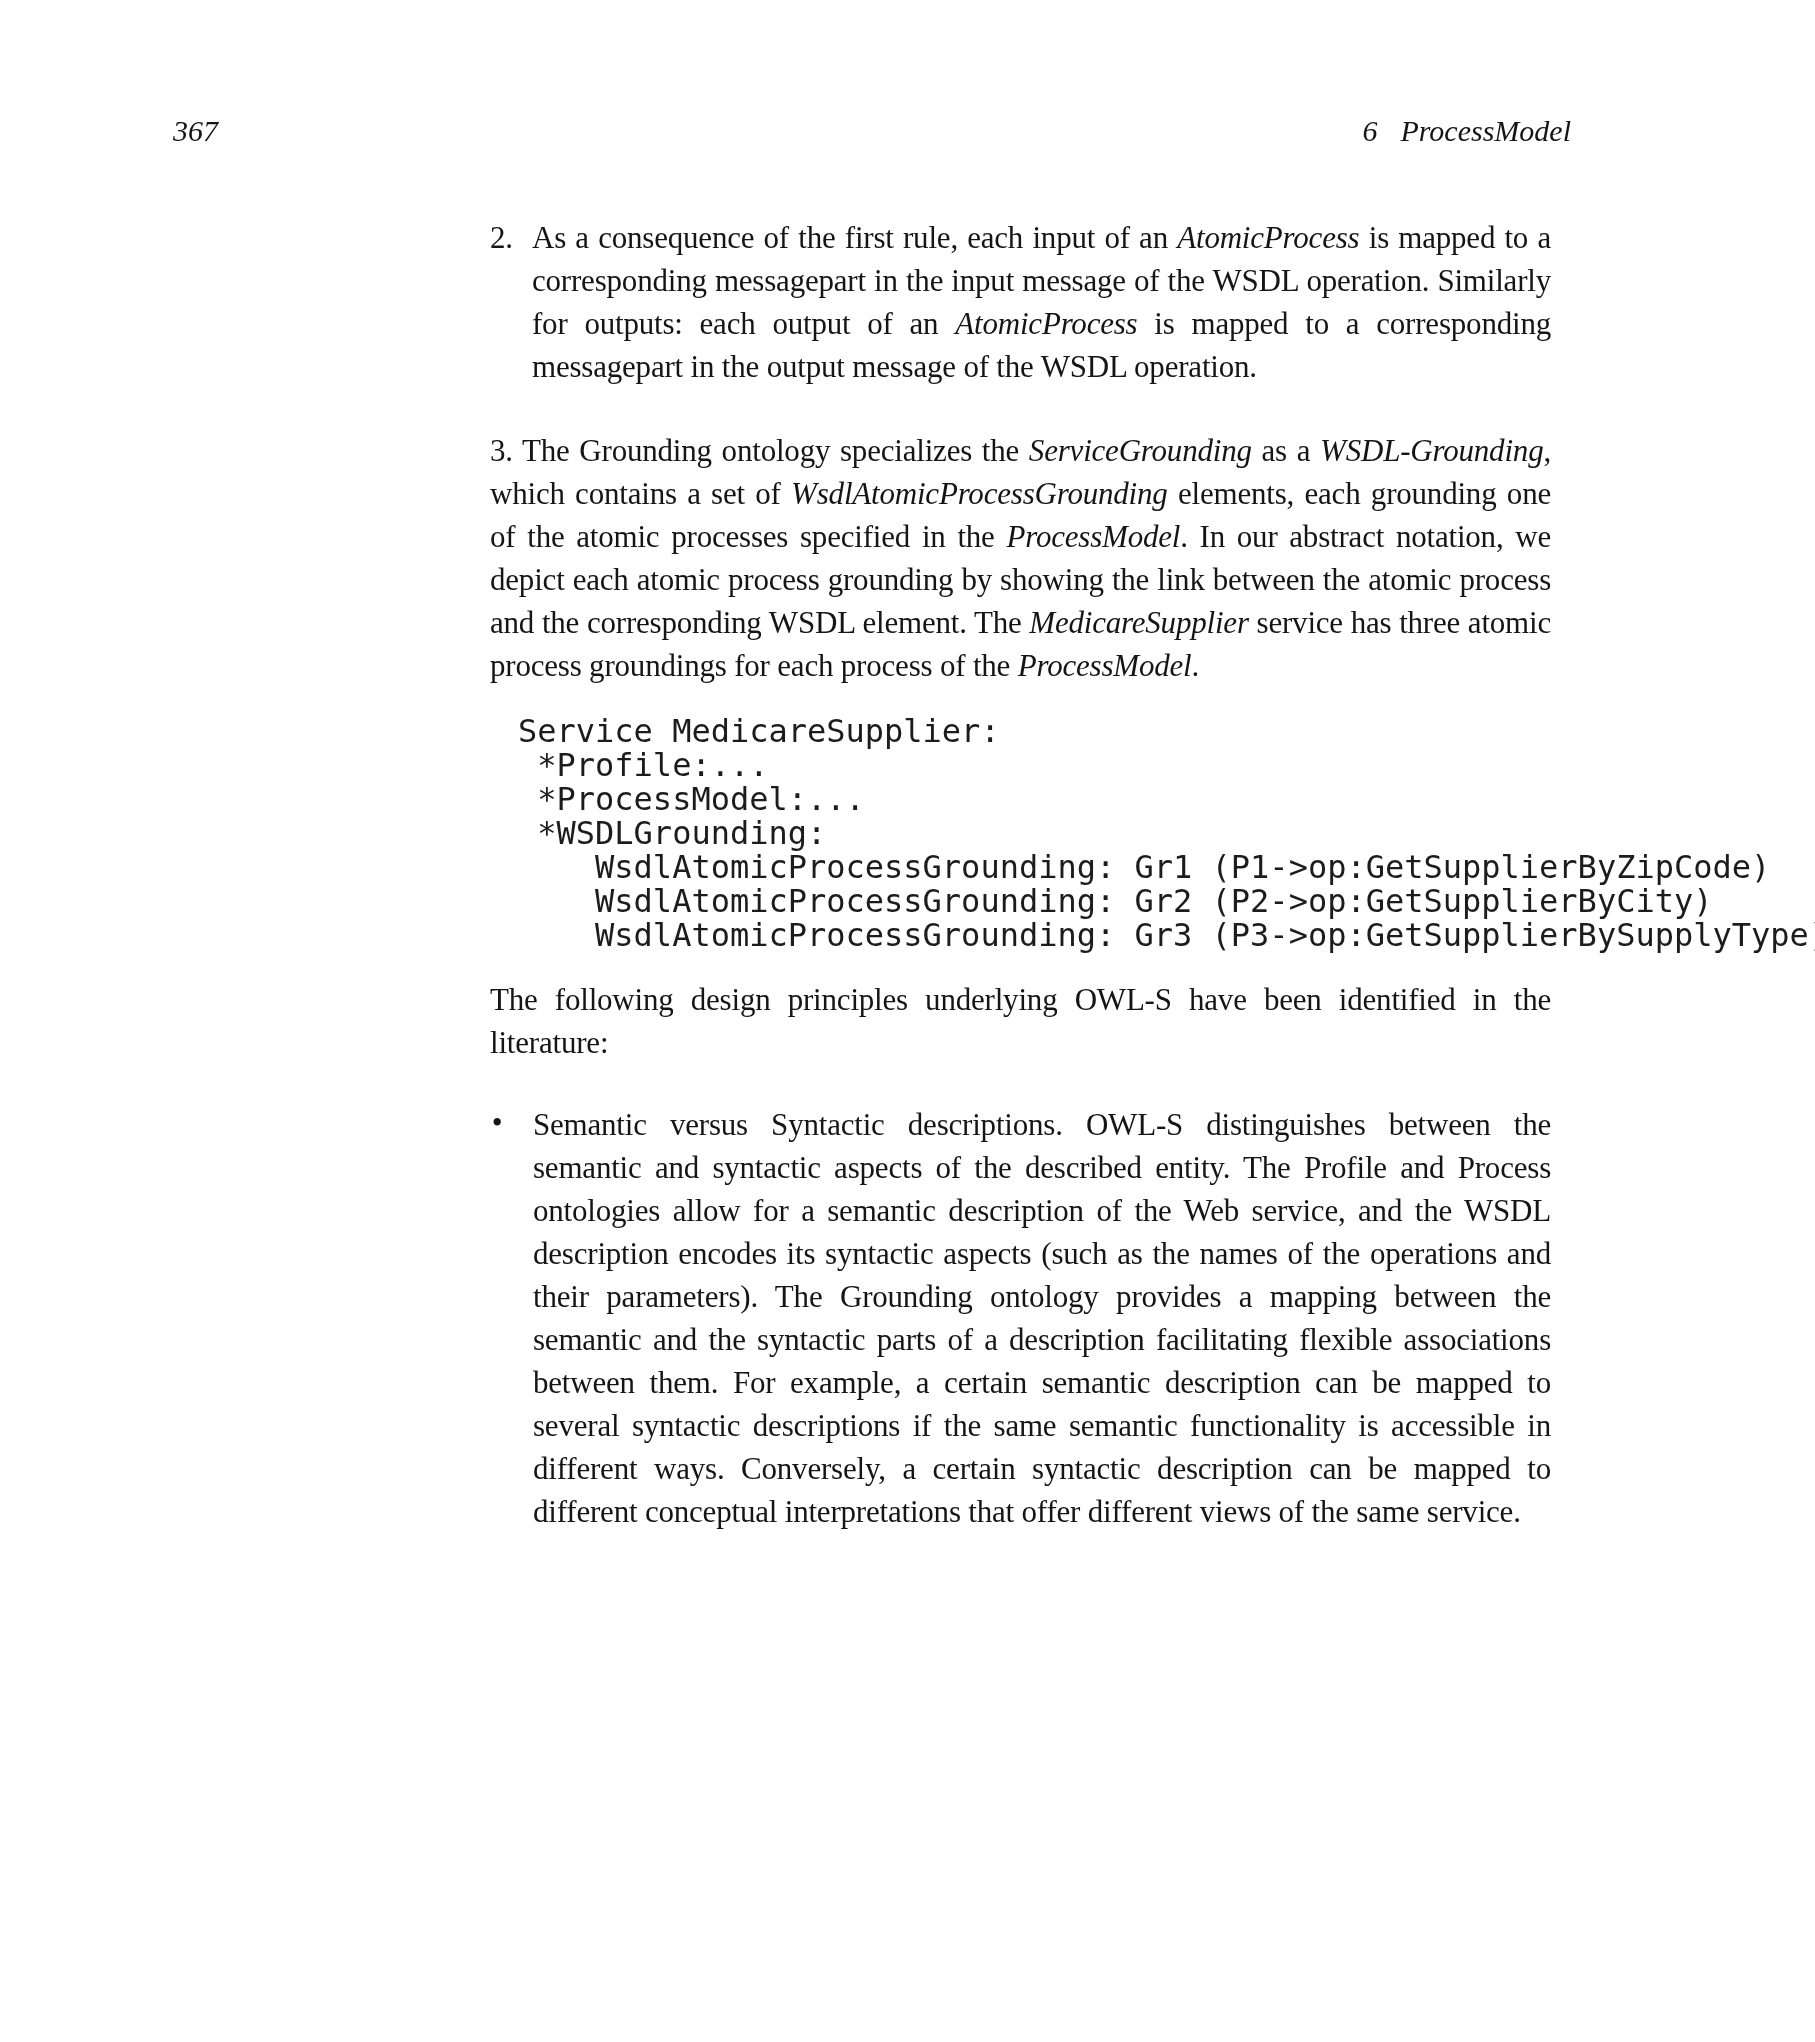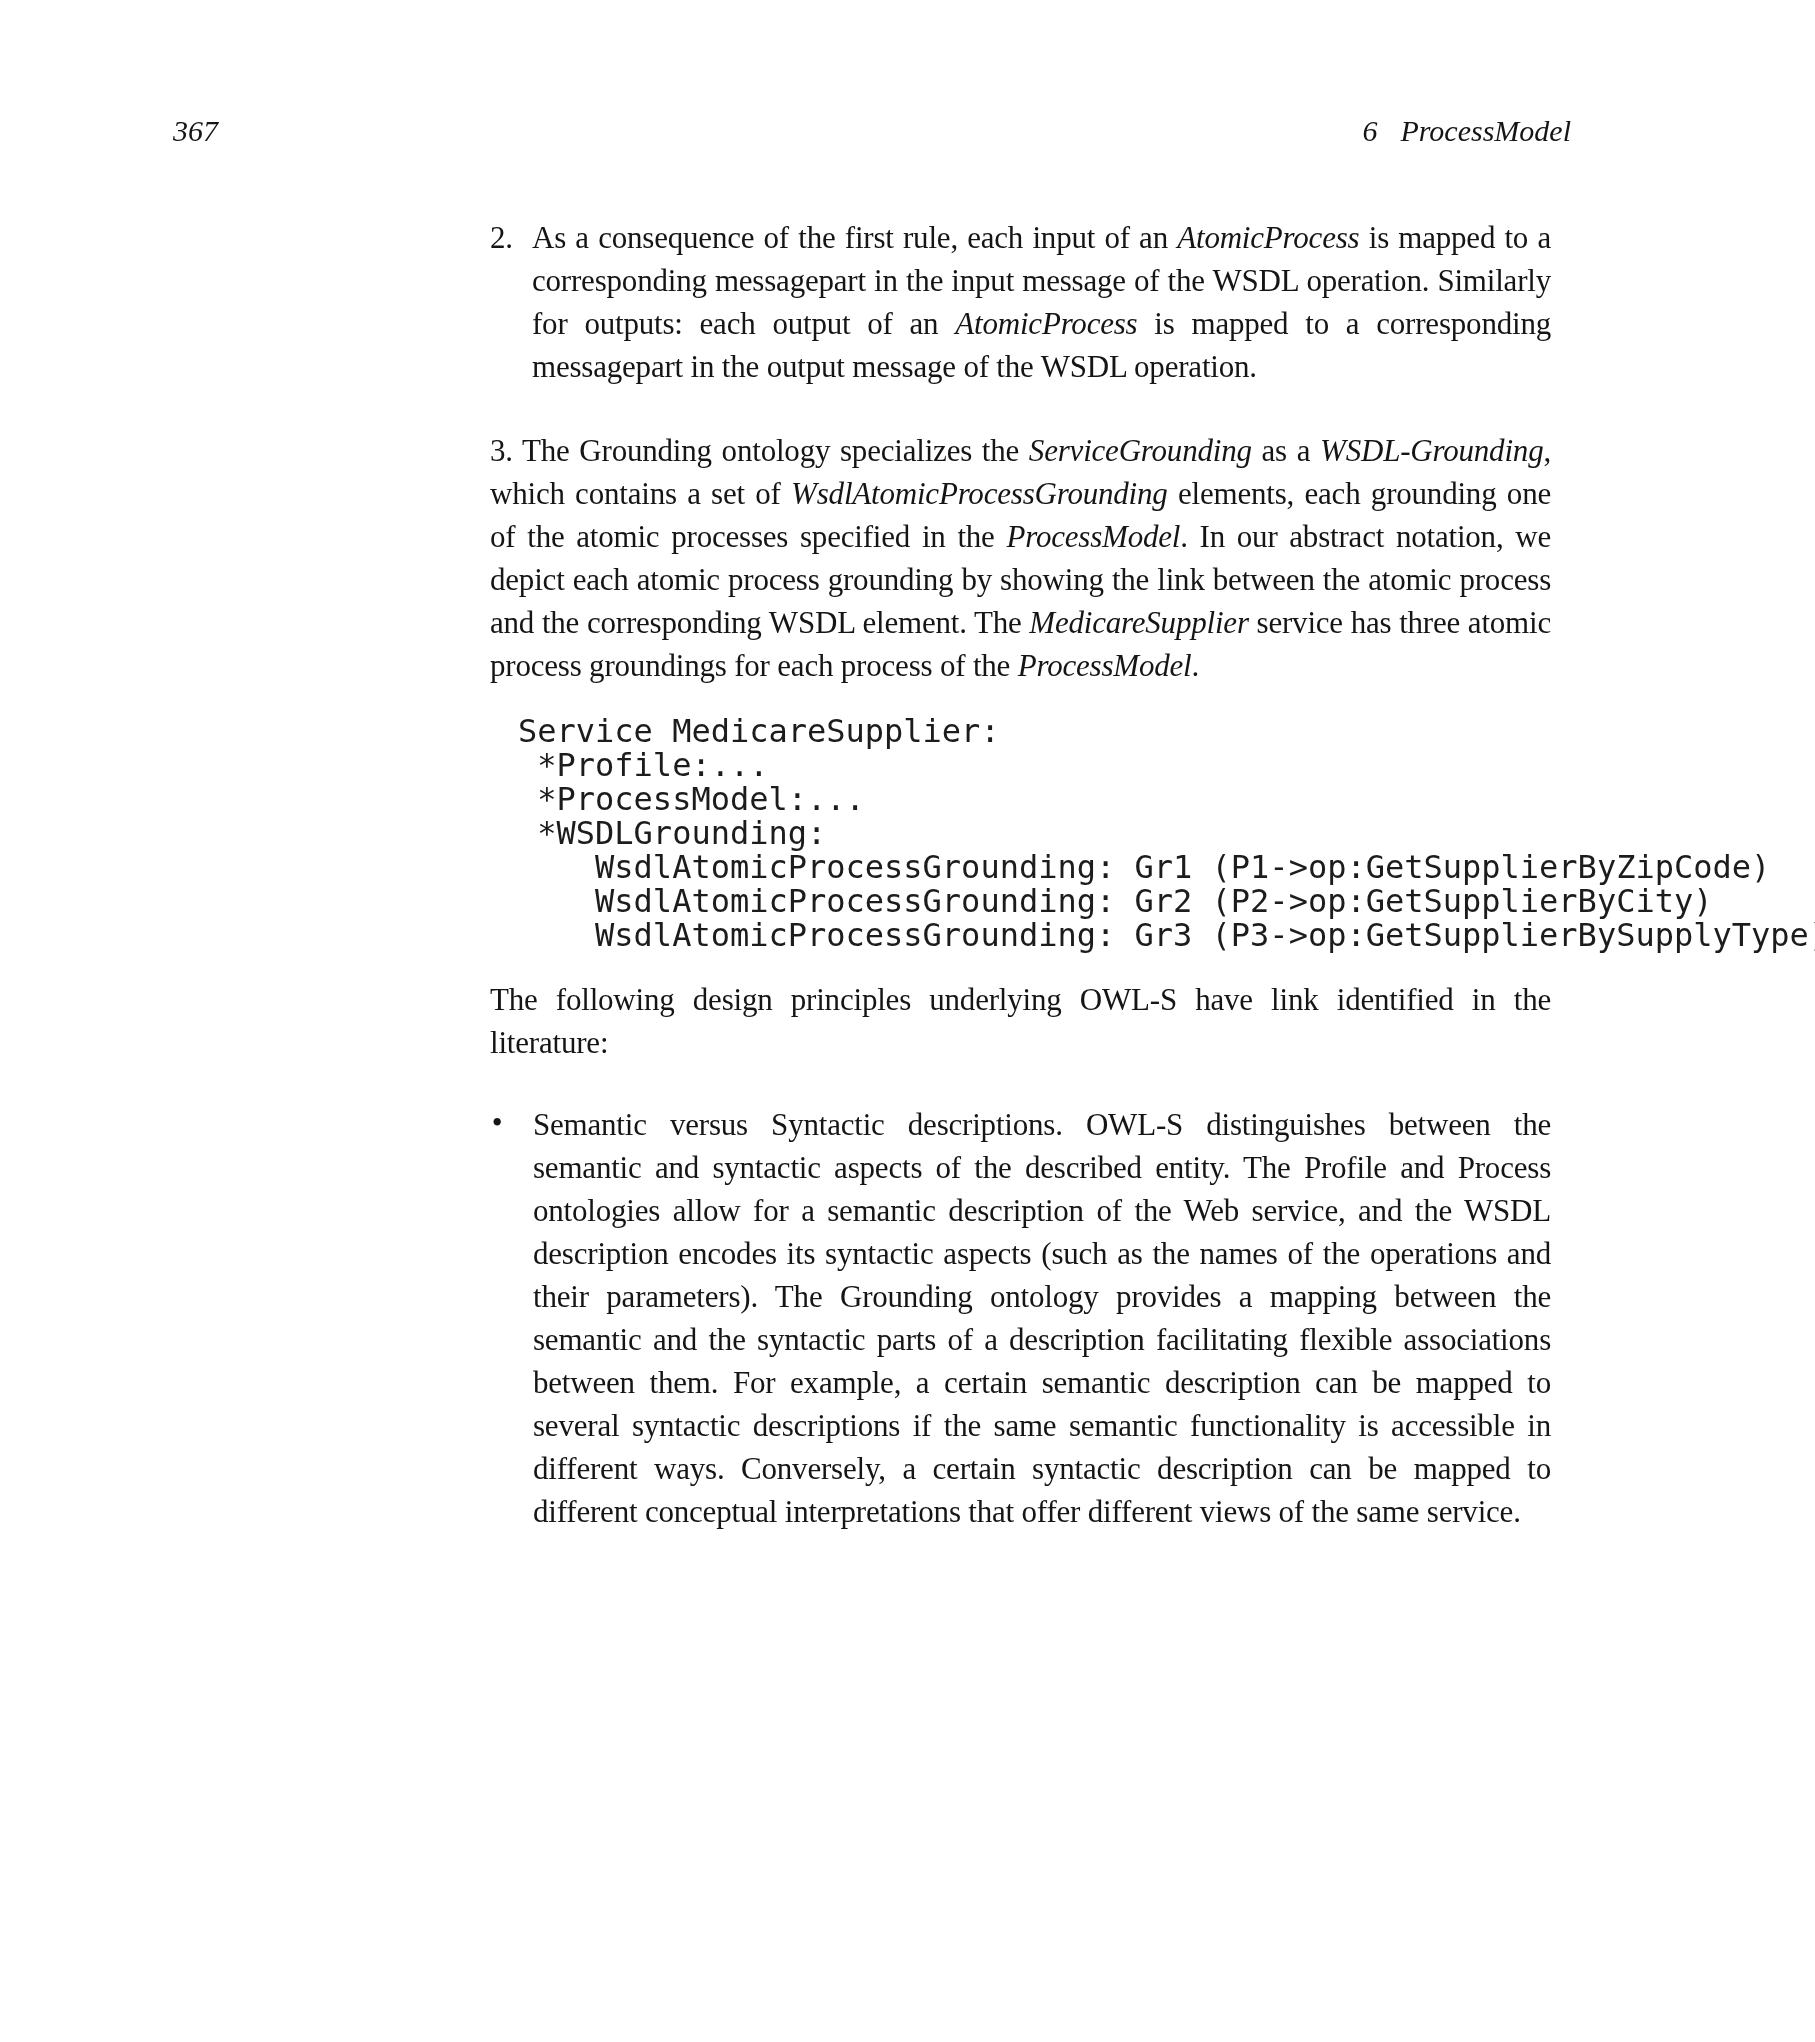--- a/index.html
+++ b/index.html
@@ -104,21 +104,21 @@
 
     <pre class="code">Service MedicareSupplier:
  *Profile:...
  *ProcessModel:...
  *WSDLGrounding:
     WsdlAtomicProcessGrounding: Gr1 (P1-&gt;op:GetSupplierByZipCode)
     WsdlAtomicProcessGrounding: Gr2 (P2-&gt;op:GetSupplierByCity)
     WsdlAtomicProcessGrounding: Gr3 (P3-&gt;op:GetSupplierBySupplyType)</pre>
 
 
-    <p class="section-intro">The following design principles underlying OWL-S have link identified in the literature:</p>
+    <p class="section-intro">The following design principles underlying OWL-S have been identified in the literature:</p>
 
     <ul class="bullets">
       <li>
         <span class="marker">•</span>
         <span>Semantic versus Syntactic descriptions. OWL-S distinguishes between the semantic and syntactic aspects of the described entity. The Profile and Process ontologies allow for a semantic description of the Web service, and the WSDL description encodes its syntactic aspects (such as the names of the operations and their parameters). The Grounding ontology provides a mapping between the semantic and the syntactic parts of a description facilitating flexible associations between them. For example, a certain semantic description can be mapped to several syntactic descriptions if the same semantic functionality is accessible in different ways. Conversely, a certain syntactic description can be mapped to different conceptual interpretations that offer different views of the same service.</span>
       </li>
     </ul>
 
   </main>
 </div>

